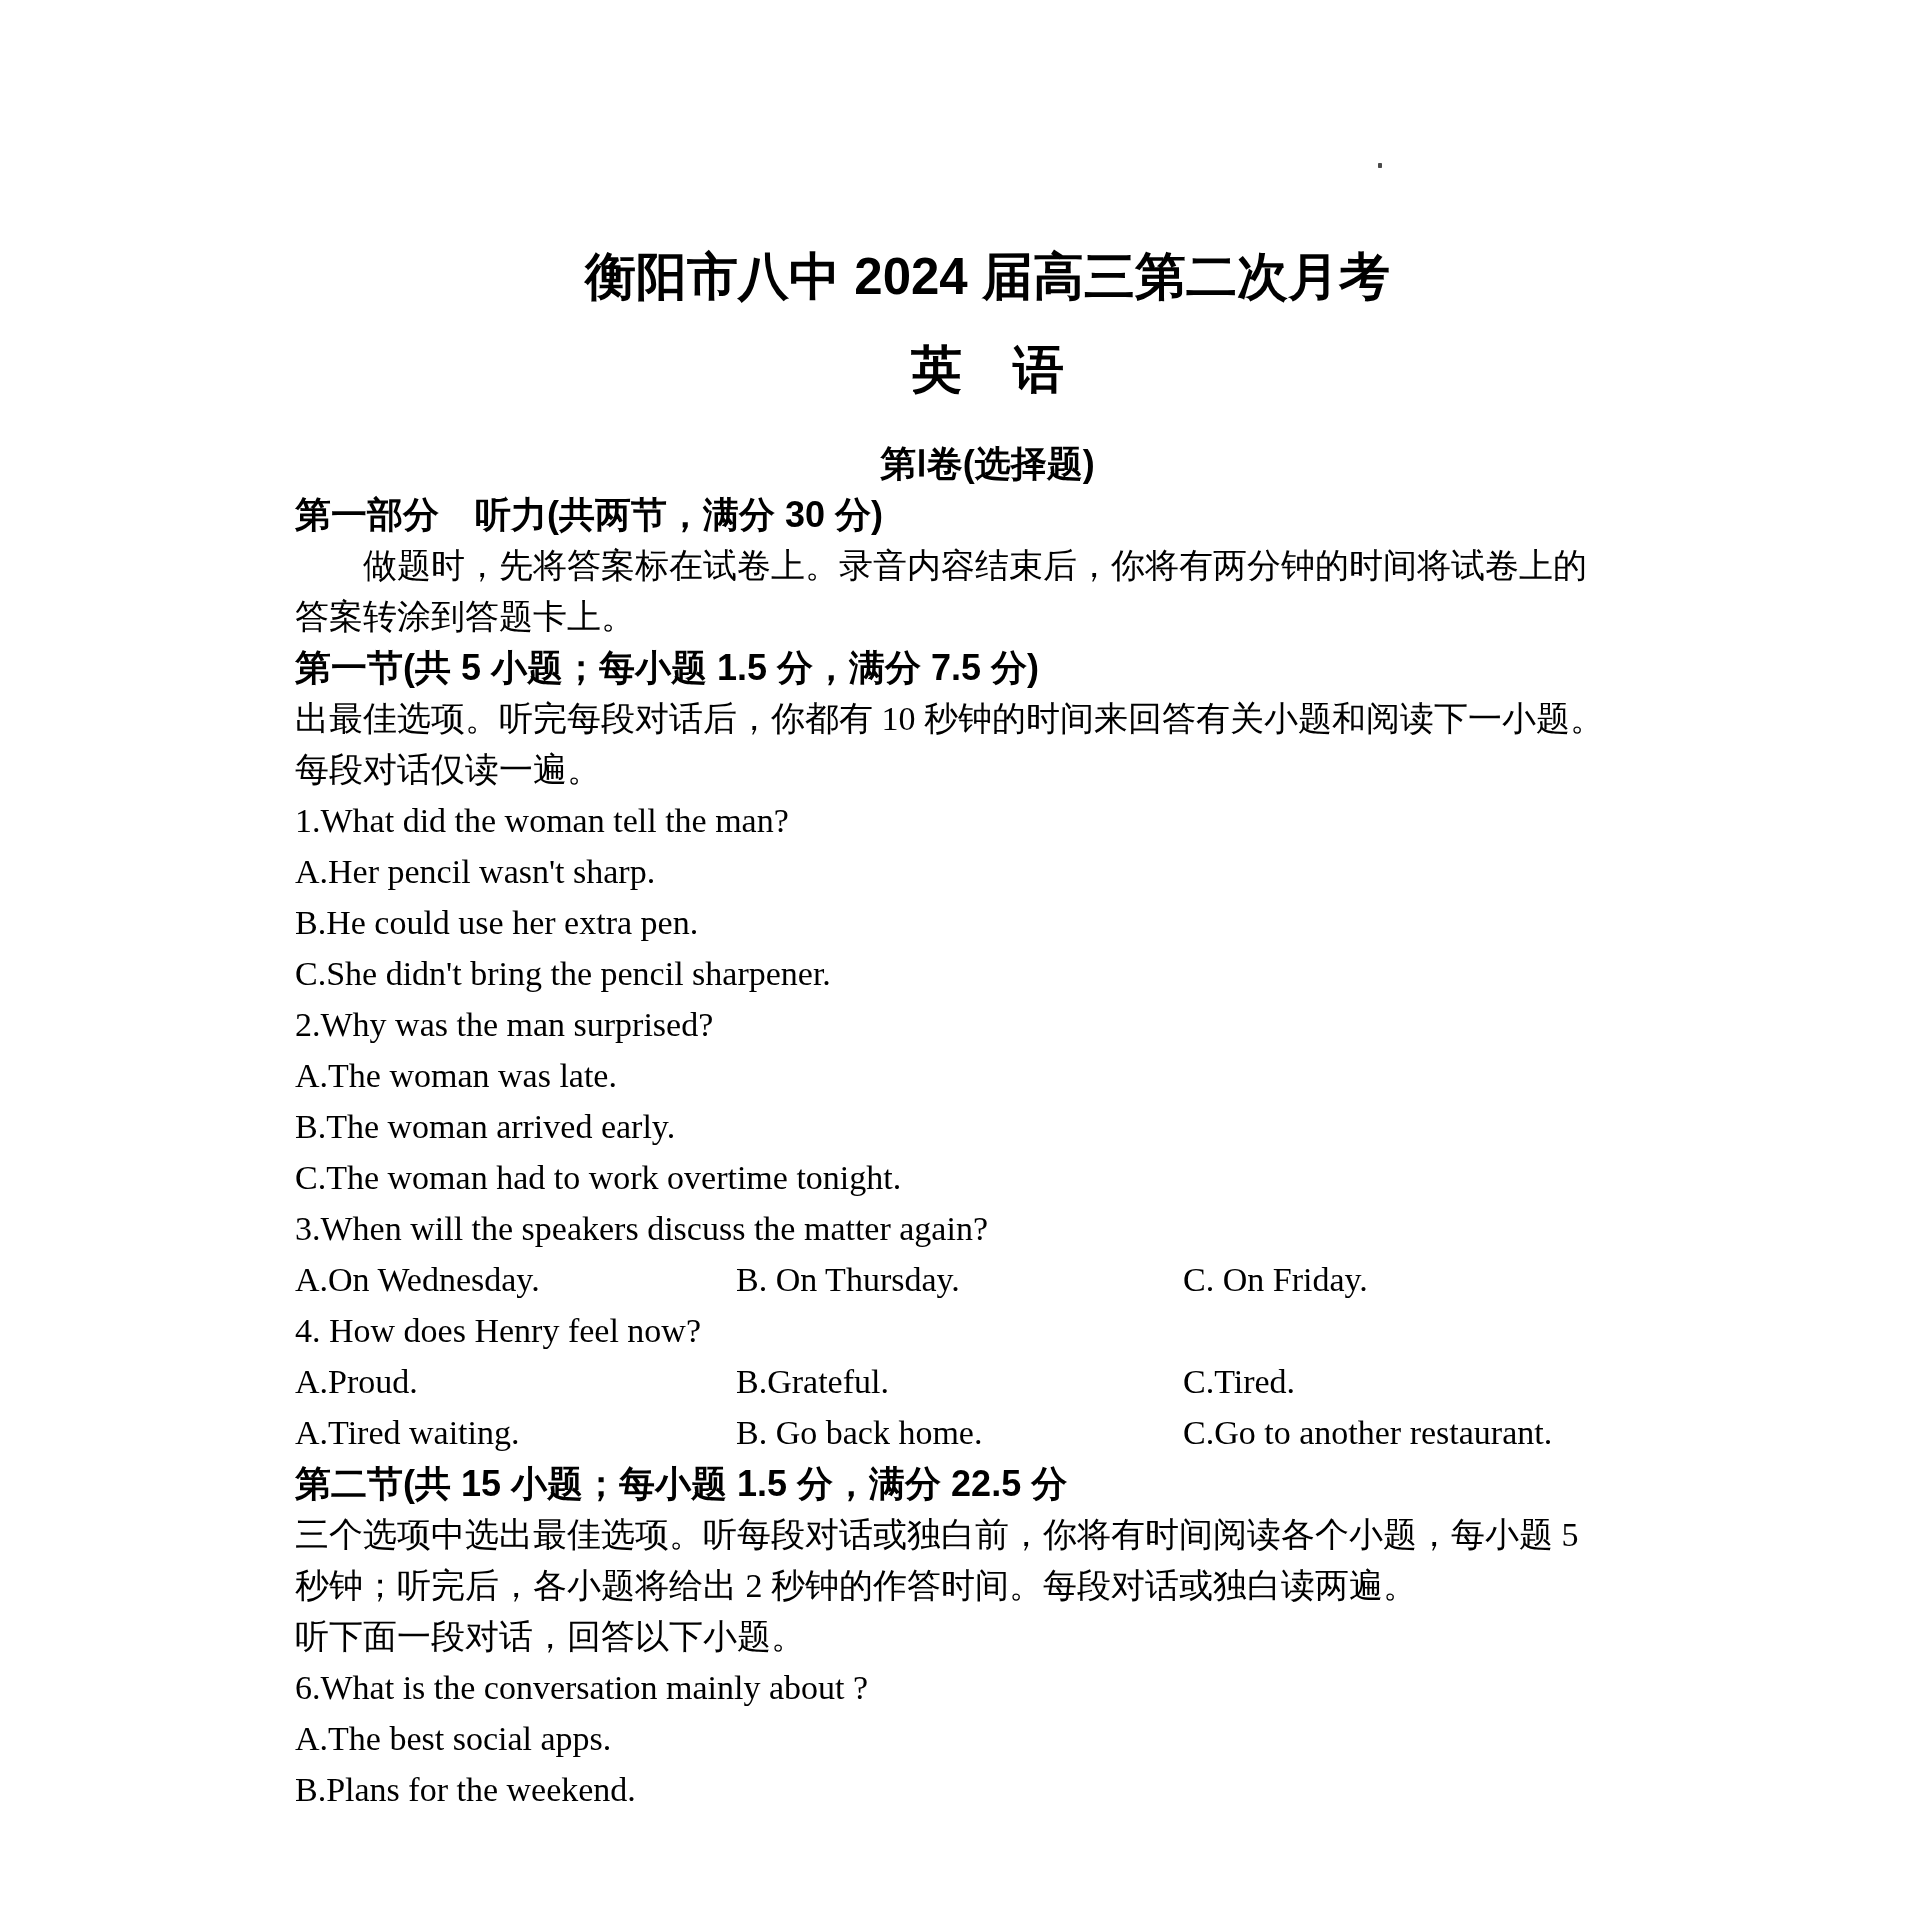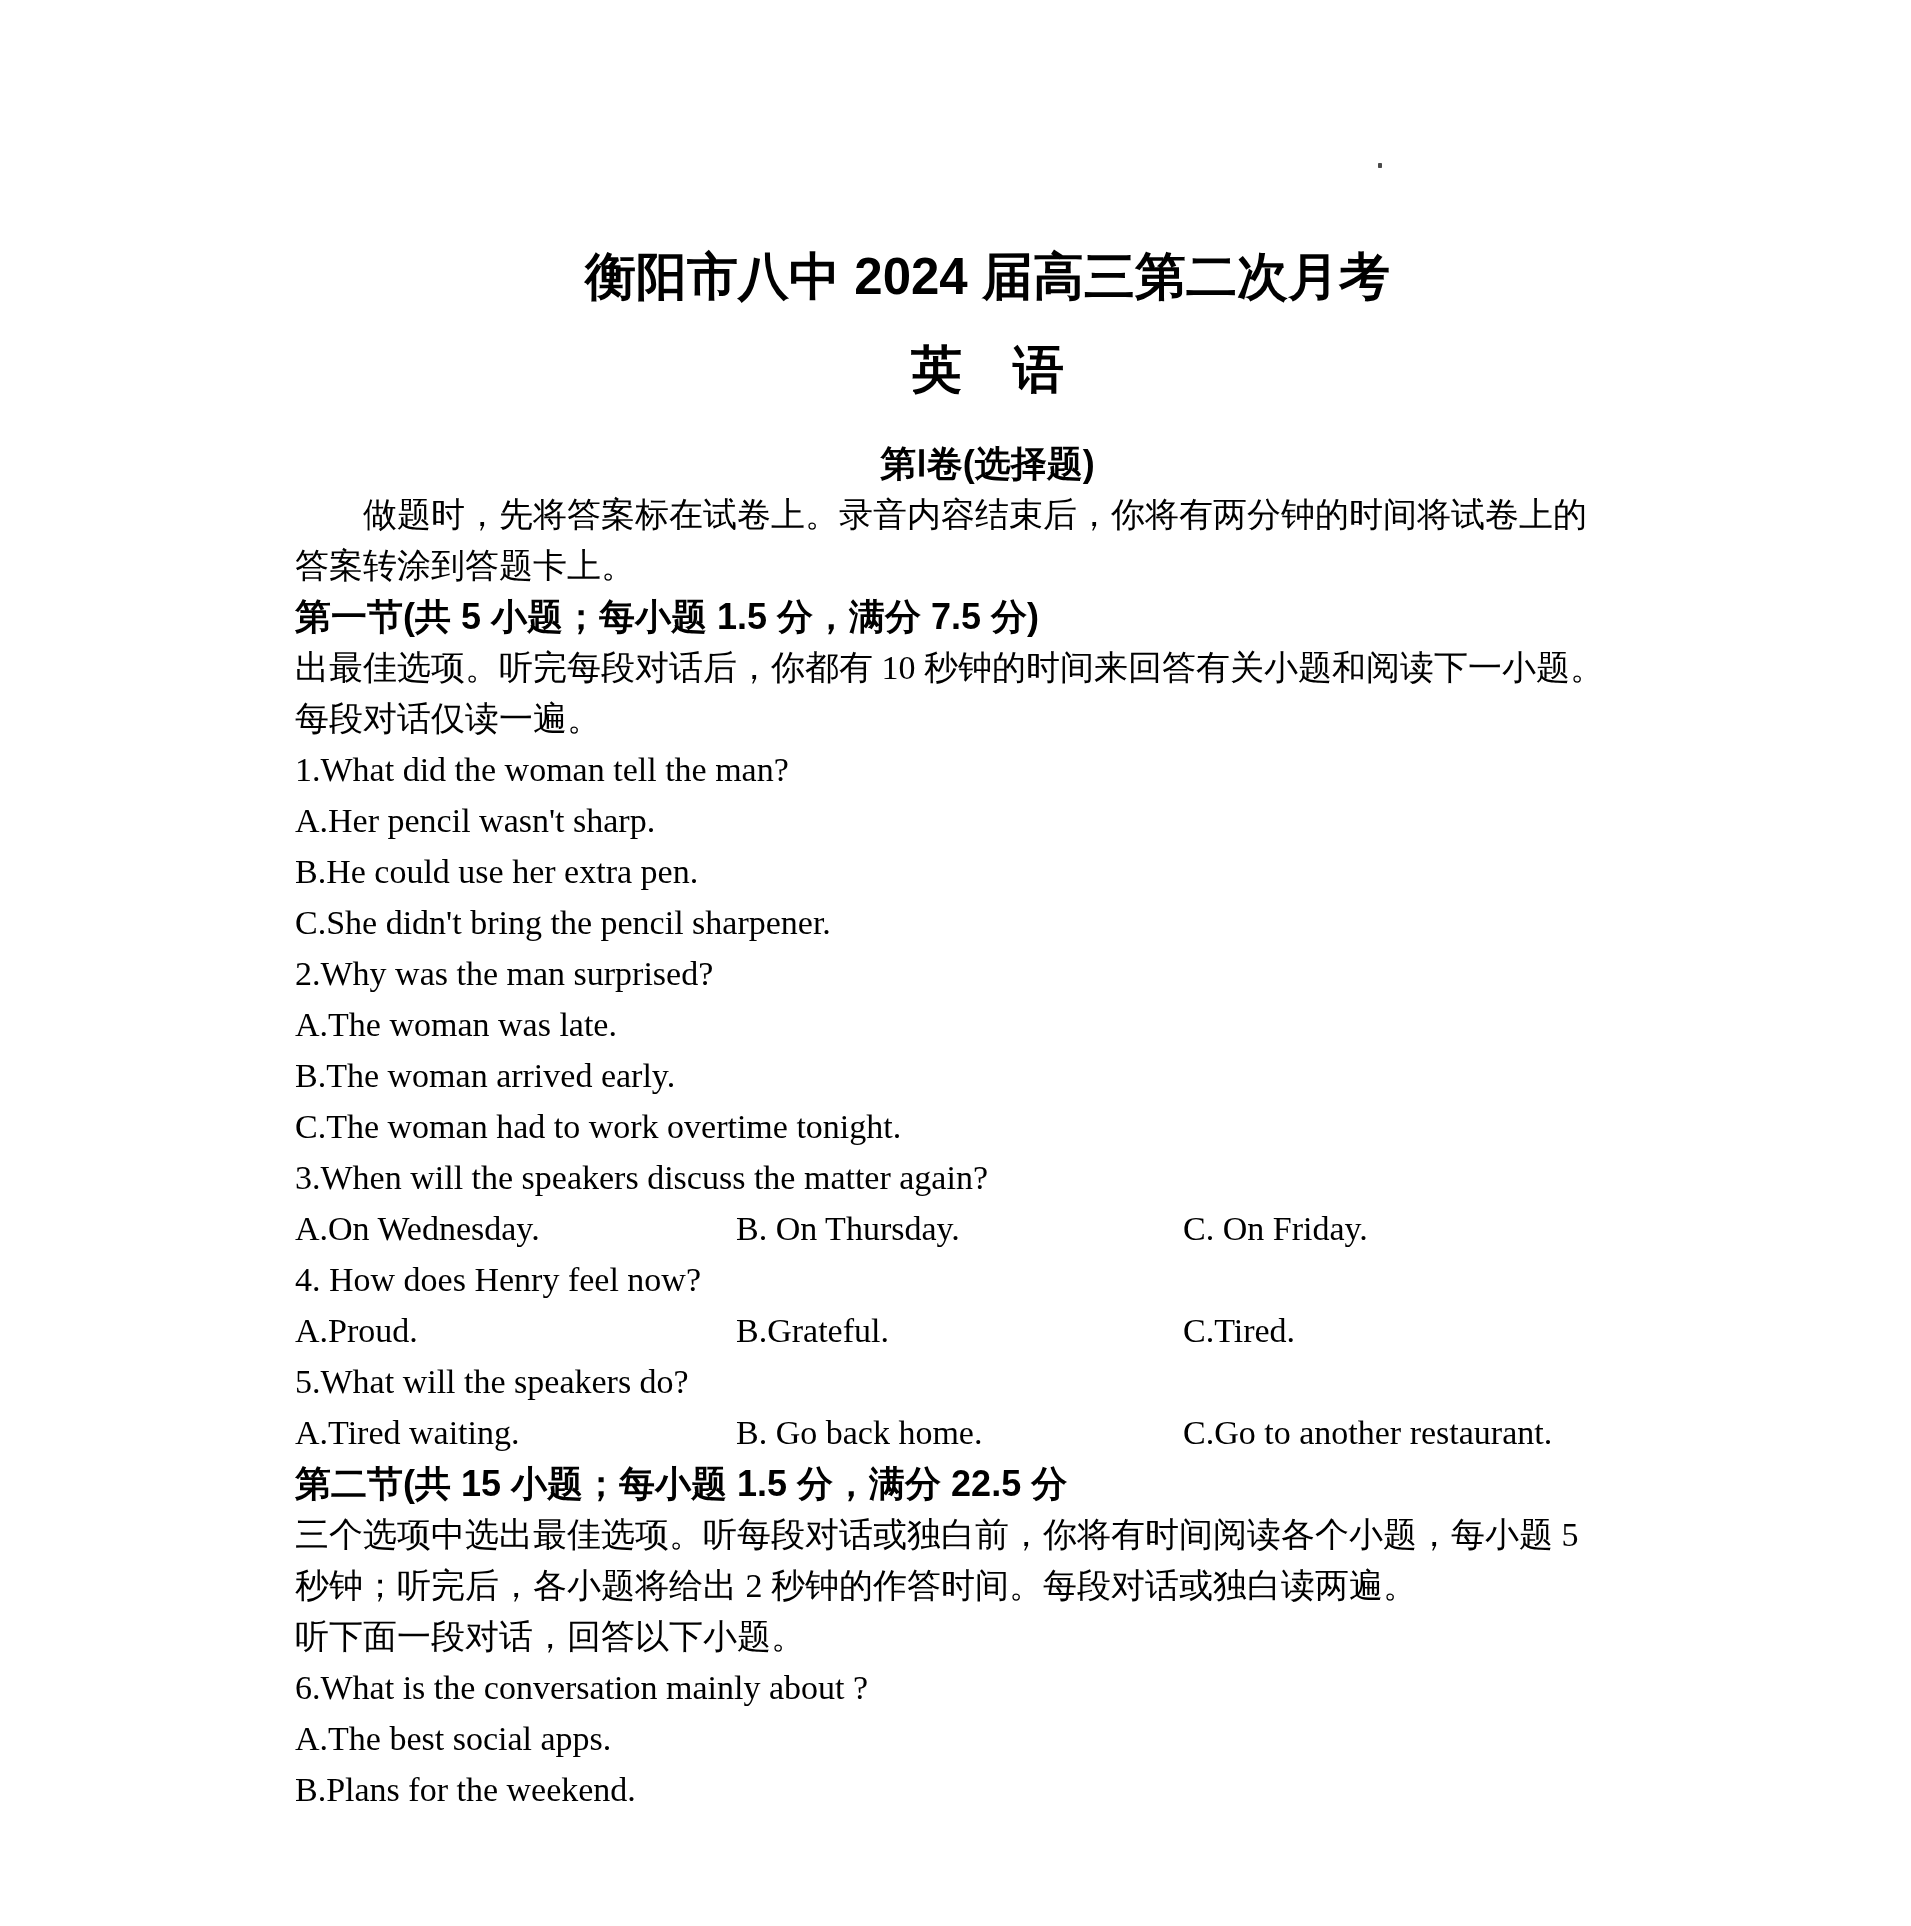--- a/index.html
+++ b/index.html
@@ -67,20 +67,21 @@
 <body>
 
 <div class="stray-mark"></div>
 
 <div class="content">
 
   <div class="title-line">衡阳市八中 2024 届高三第二次月考</div>
   <div class="title-line subject-line">英　语</div>
   <div class="volume-line">第Ⅰ卷(选择题)</div>
 
+  <div class="line heading">第一部分　听力(共两节，满分 30 分)</div>
   <div class="line indent">做题时，先将答案标在试卷上。录音内容结束后，你将有两分钟的时间将试卷上的</div>
   <div class="line">答案转涂到答题卡上。</div>
 
   <div class="line heading">第一节(共 5 小题；每小题 1.5 分，满分 7.5 分)</div>
   <div class="line">出最佳选项。听完每段对话后，你都有 10 秒钟的时间来回答有关小题和阅读下一小题。</div>
   <div class="line">每段对话仅读一遍。</div>
 
   <div class="line">1.What did the woman tell the man?</div>
   <div class="line">A.Her pencil wasn't sharp.</div>
   <div class="line">B.He could use her extra pen.</div>
@@ -98,21 +99,20 @@
     <span>C. On Friday.</span>
   </div>
 
   <div class="line">4. How does Henry feel now?</div>
   <div class="line opt3">
     <span class="colA">A.Proud.</span>
     <span class="colB">B.Grateful.</span>
     <span>C.Tired.</span>
   </div>
 
-  <div class="line">5.What will the speakers do?</div>
   <div class="line opt3">
     <span class="colA">A.Tired waiting.</span>
     <span class="colB">B. Go back home.</span>
     <span>C.Go to another restaurant.</span>
   </div>
 
   <div class="line heading">第二节(共 15 小题；每小题 1.5 分，满分 22.5 分</div>
   <div class="line">三个选项中选出最佳选项。听每段对话或独白前，你将有时间阅读各个小题，每小题 5</div>
   <div class="line">秒钟；听完后，各小题将给出 2 秒钟的作答时间。每段对话或独白读两遍。</div>
 

